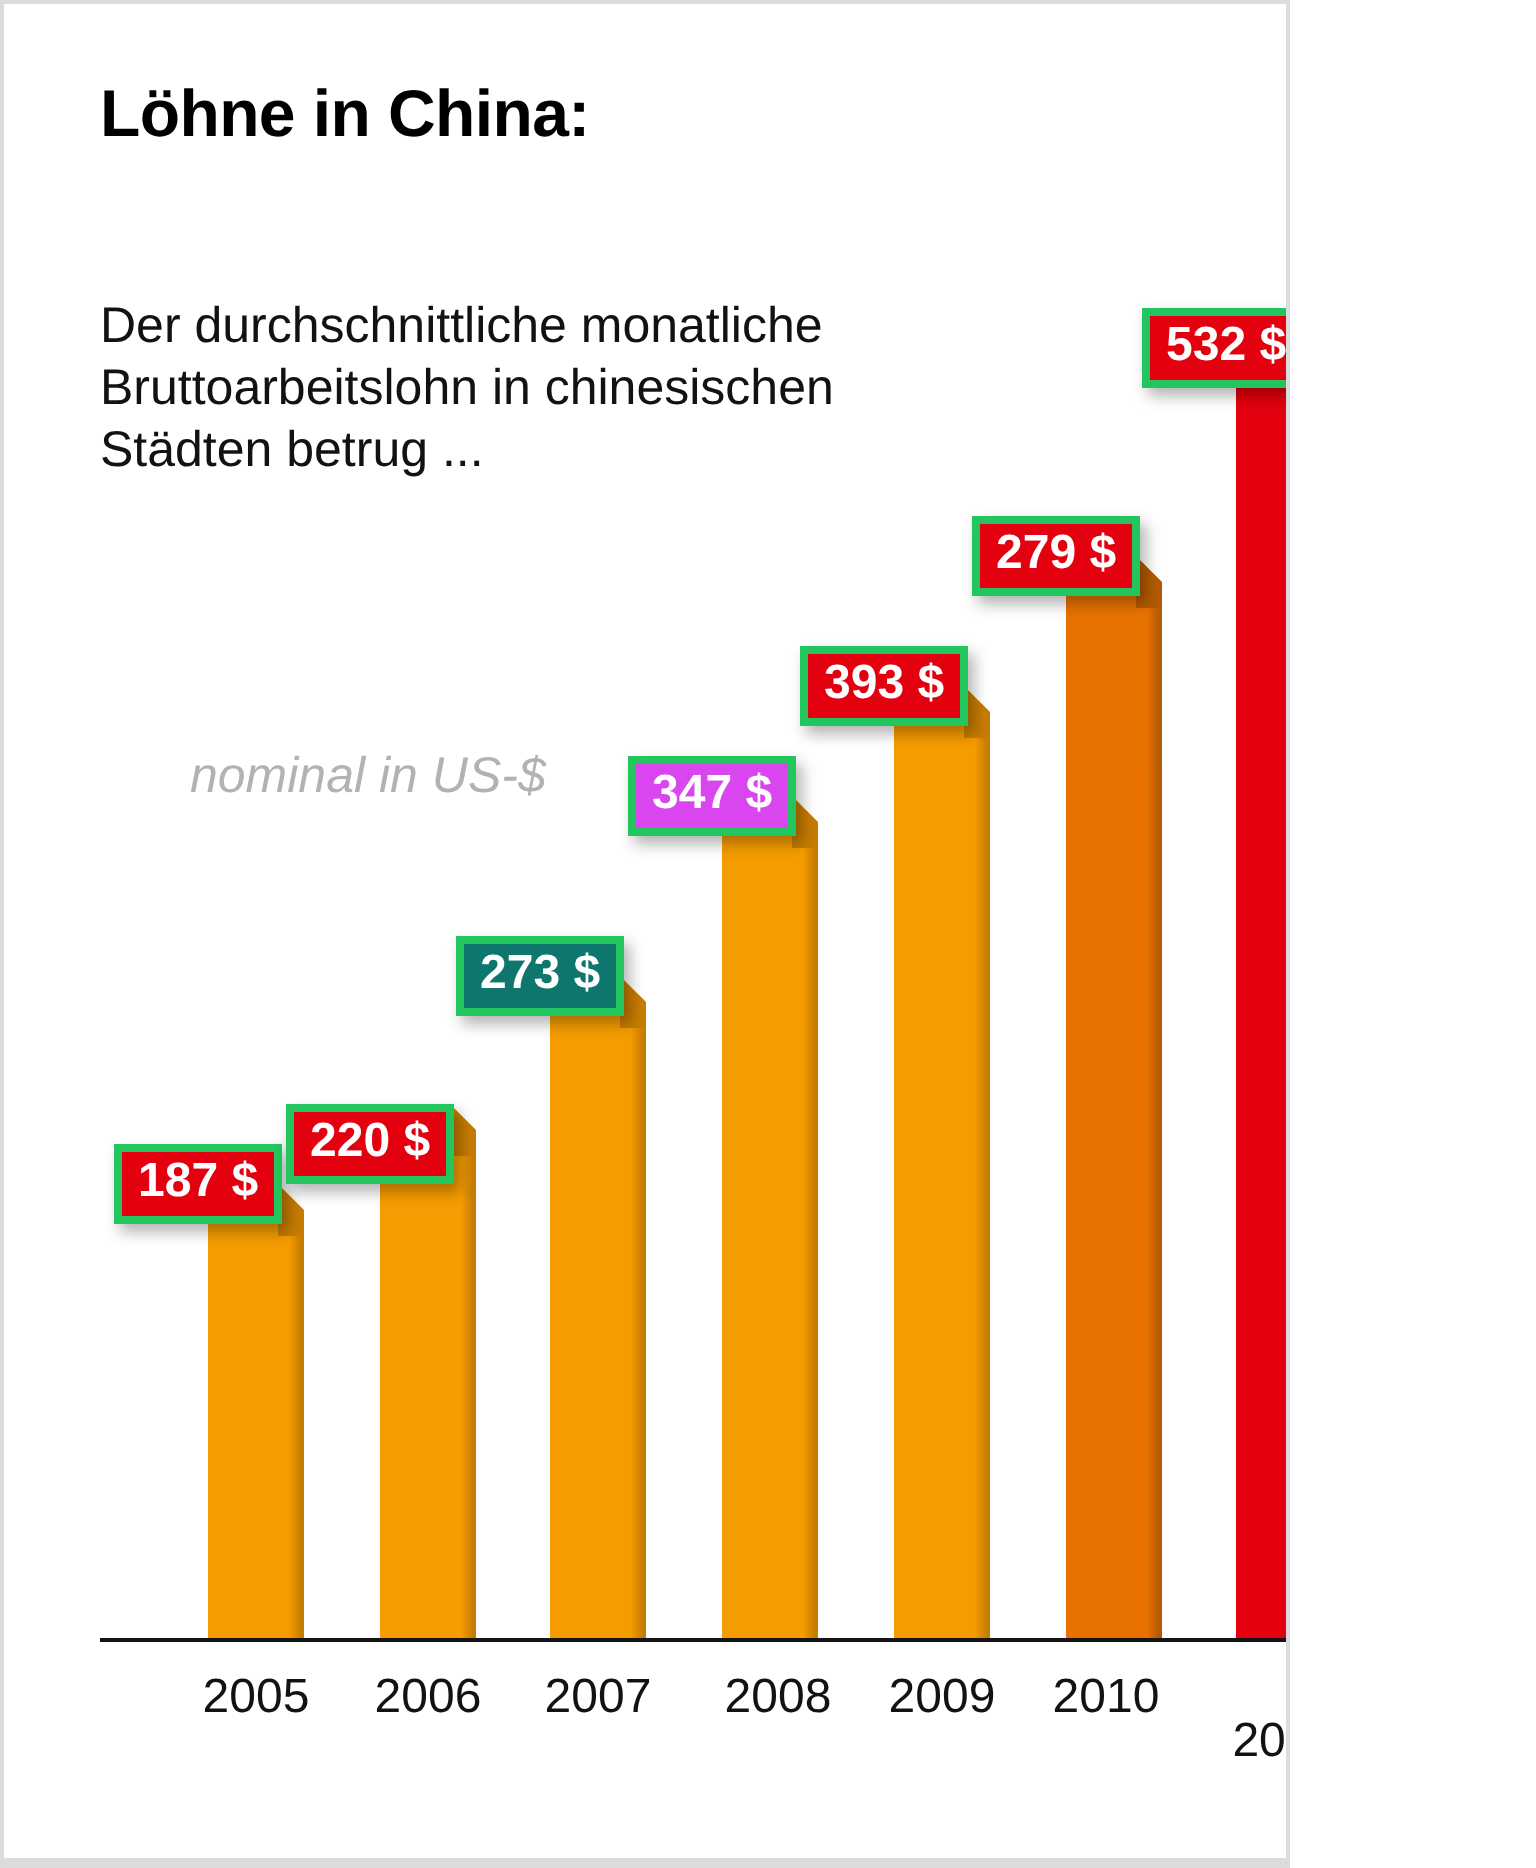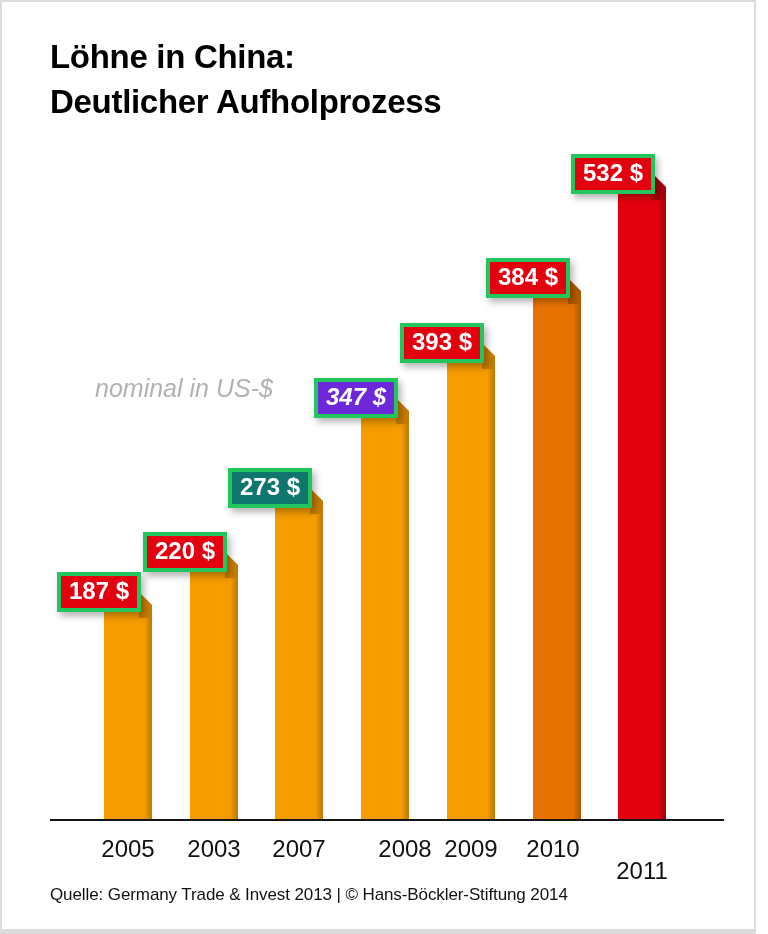--- a/index.html
+++ b/index.html
@@ -1,21 +1,21 @@
 <!DOCTYPE html>
 <html><head>
 <meta charset="utf-8">
 <style>
   * { margin: 0; padding: 0; box-sizing: border-box; }
   html, body { background: #ffffff; }
   body { font-family: "Liberation Sans", sans-serif; }
 
   .page {
     position: relative;
-    width: 756px;
+    width: 645px;
     height: 934px;
     background: #ffffff;
     border: 2px solid #dcdcdc;
     border-bottom-width: 5px;
     overflow: hidden;
   }
 
   .title {
     position: absolute;
     left: 48px;
@@ -107,46 +107,49 @@
     letter-spacing: -0.1px;
   }
 </style>
 </head>
 <body>
 
 <div class="page">
 
   <div class="title">
     <div>Löhne in China:</div>
-    <div>Deutlicher Aufholprozess</div>
   </div>
 
+  <div class="subtitle">
+    <div>Der durchschnittliche monatliche</div>
+    <div>Bruttoarbeitslohn in chinesischen</div>
+    <div>Städten betrug ...</div>
+  </div>
 
   <div class="unit-label">nominal in US-$</div>
 
   <div class="chart">
     <div class="axis-line"></div>
   <div class="bar" style="--bar: #f59c00; --edge: #c67c00; left: 102px; top: 590px; width: 48px; height: 227px;"></div>
       <div class="value-tag" style="background: rgb(227, 0, 15); left: 55px; top: 570px;">187 $</div>
       <div class="x-tick" style="left: 83px;">2005</div>
       <div class="bar" style="--bar: #f59c00; --edge: #c67c00; left: 188px; top: 550px; width: 48px; height: 267px;"></div>
-      <div class="value-tag" style="background: rgb(227, 0, 15); left: 141px; top: 530px;">220 $</div>
-      <div class="x-tick" style="left: 169px;">2003</div>
+      <div class="value-tag" style="background: rgb(227, 0, 15); left: 141px; top: 550px;">220 $</div>
+      <div class="x-tick" style="left: 169px;">2006</div>
       <div class="bar" style="--bar: #f59c00; --edge: #c67c00; left: 273px; top: 486px; width: 48px; height: 331px;"></div>
       <div class="value-tag" style="background: #0f766e; left: 226px; top: 466px;">273 $</div>
       <div class="x-tick" style="left: 254px;">2007</div>
       <div class="bar" style="--bar: #f59c00; --edge: #c67c00; left: 359px; top: 396px; width: 48px; height: 421px;"></div>
-      <div class="value-tag" style="background: #6d28d9; left: 312px; top: 376px; font-style: italic;">347 $</div>
-      <div class="x-tick" style="left: 360px;">2008</div>
+      <div class="value-tag" style="background: #d946ef; left: 312px; top: 376px;">347 $</div>
+      <div class="x-tick" style="left: 344px;">2008</div>
       <div class="bar" style="--bar: #f59c00; --edge: #c67c00; left: 445px; top: 341px; width: 48px; height: 476px;"></div>
       <div class="value-tag" style="background: rgb(227, 0, 15); left: 398px; top: 321px;">393 $</div>
       <div class="x-tick" style="left: 426px;">2009</div>
       <div class="bar" style="--bar: #e87200; --edge: #b45a00; left: 531px; top: 276px; width: 48px; height: 541px;"></div>
-      <div class="value-tag" style="background: rgb(227, 0, 15); left: 484px; top: 256px;">384 $</div>
+      <div class="value-tag" style="background: rgb(227, 0, 15); left: 484px; top: 256px;">279 $</div>
       <div class="x-tick" style="left: 508px;">2010</div>
       <div class="bar" style="--bar: #e3000f; --edge: #a9000b; left: 616px; top: 172px; width: 48px; height: 645px;"></div>
       <div class="value-tag" style="background: rgb(227, 0, 15); left: 569px; top: 152px;">532 $</div>
       <div class="x-tick" style="left: 597px; margin-top: 22px;">2011</div>
     </div>
 
-  <div class="source">Quelle: Germany Trade &amp; Invest 2013 | © Hans-Böckler-Stiftung 2014</div>
 
 </div>
 
 </body></html>

